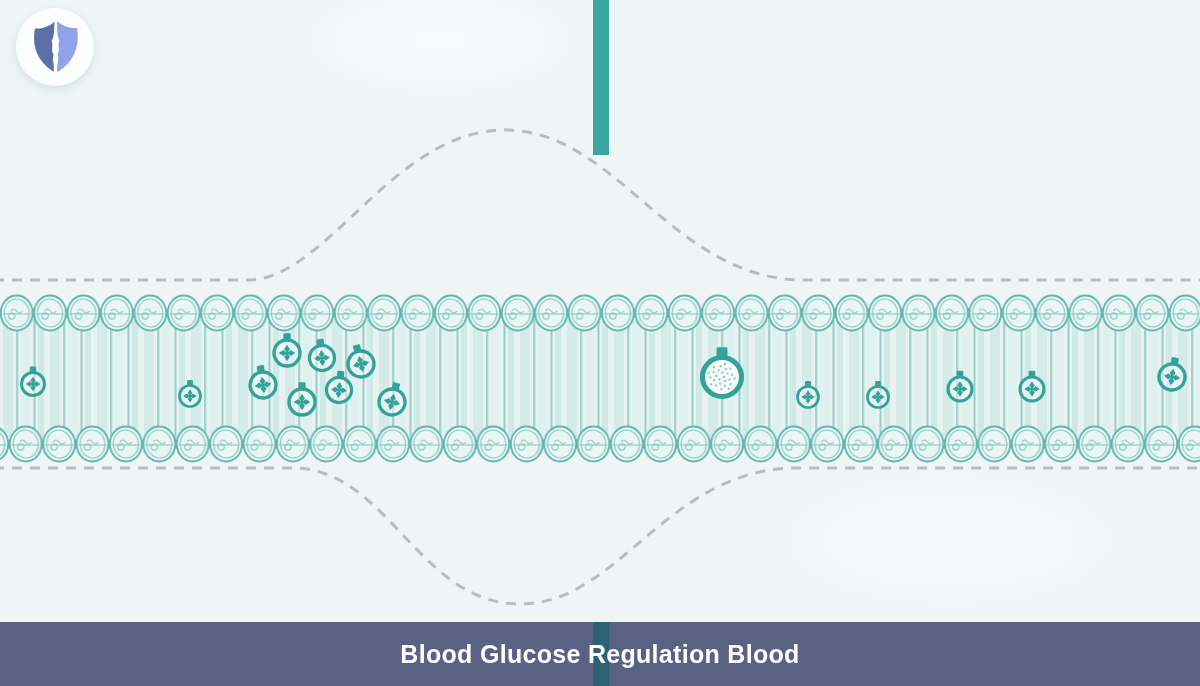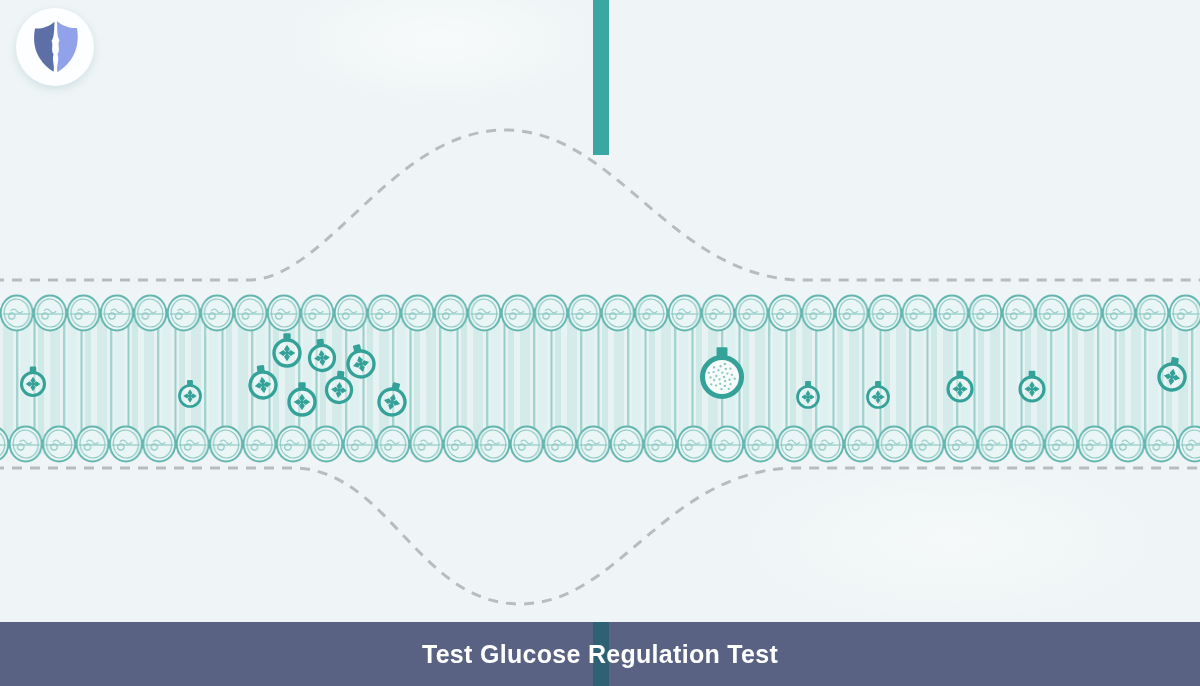--- a/index.html
+++ b/index.html
@@ -247,16 +247,16 @@
 
   <div class="logo">
     <svg width="78" height="78" viewBox="0 0 80 80">
       <path style="fill:var(--logo-left)" d="M39.5 14 C34 19 26 21.5 19.5 21 C16.5 37 20 53 38.5 65.5 C40 59 36.5 53 38.5 47.5 C35.5 43 38.5 38 36.5 33.5 C39 30 39 25 39.5 14 Z"></path>
       <path style="fill:var(--logo-right)" d="M42 13.5 C48 18.5 56 21 62.5 20.5 C65.5 37 61 54 42.5 66 C41 59.5 45 53 42.5 47.5 C46 42.5 42 37.5 44.5 33 C42 28.5 42.5 24 42 13.5 Z"></path>
     </svg>
   </div>
 
   <div class="footer-bar">
     <div class="footer-strip"></div>
-    <div class="footer-title">Test Glucose Regulation Test</div>
+    <div class="footer-title">Blood Glucose Regulation Blood</div>
   </div>
 
 </div>
 
 </body></html>

